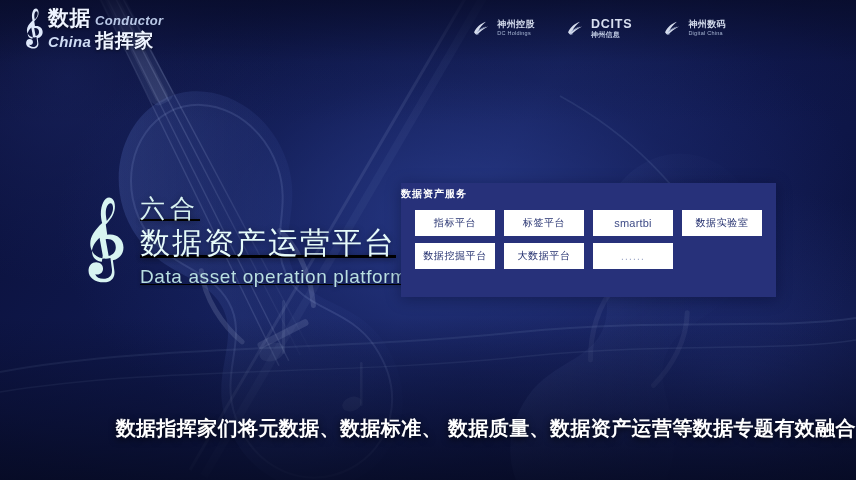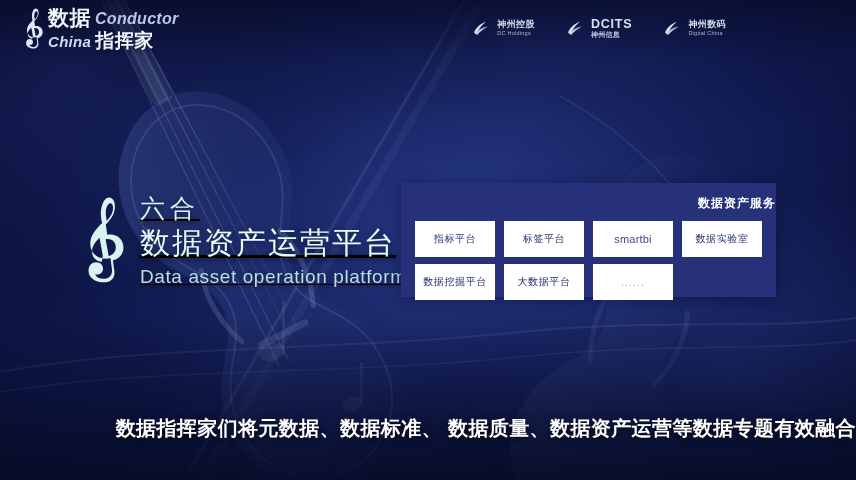--- a/index.html
+++ b/index.html
@@ -46,21 +46,21 @@
   .brand{ display:flex; align-items:center; gap:3px; }
   .brand-clef{ width:28px; height:44px; flex:0 0 auto; margin-top:1px;}
   .brand-text{ display:flex; flex-direction:column; line-height:1; margin-left:-1px; }
   .brand-row{ display:flex; align-items:flex-end; gap:4px; }
   .brand-cn{
     font-size:21px; font-weight:bold; color:#eef4ff;
     letter-spacing:.5px;
     text-shadow:0 1px 3px rgba(0,0,0,.55);
   }
   .brand-en{
-    font-size:16px; font-style:italic; color:#b9c8e6; font-weight:600;
+    font-size:13px; font-style:italic; color:#b9c8e6; font-weight:600;
     letter-spacing:.3px; padding-bottom:1px;
   }
   .brand-row2{ margin-top:3px; }
   .brand-en2{
     font-size:15px; font-style:italic; color:#cfdcf4; font-weight:bold;
     letter-spacing:.3px; padding-bottom:1px;
   }
   .brand-cn2{
     font-size:19px; font-weight:bold; color:#eef4ff; letter-spacing:.5px;
     text-shadow:0 1px 3px rgba(0,0,0,.55);
@@ -100,32 +100,32 @@
   }
 
   
   .panel{
     position:absolute; left:401px; top:183px; width:375px; height:114px;
     background:#27317a;
     z-index:5;
     box-shadow:0 2px 14px rgba(4,8,34,.40);
   }
   .panel-title{
-    text-align:right; color:#ffffff; font-weight:bold;
-    font-size:12px; letter-spacing:1px;
-    padding-top:12px;
+    text-align:left; color:#ffffff; font-weight:bold;
+    font-size:10px; letter-spacing:1px;
+    padding-top:4px;
   }
   .card-grid{
     display:grid;
     grid-template-columns:repeat(4,1fr);
     gap:7px 9px;
     padding:9px 14px 0 14px;
   }
   .card{
-    height:36px; background:#ffffff;
+    height:26px; background:#ffffff;
     display:flex; align-items:center; justify-content:center;
     color:#24306f; font-size:10px; letter-spacing:.6px;
     white-space:nowrap;
   }
   .card.latin{ letter-spacing:.2px; color:#3d4a86; font-size:11px; }
   .card.dots{ color:#9aa4c4; letter-spacing:1.2px; font-size:10px; }
   .card.empty{ background:transparent; }
 
   
   .caption{

